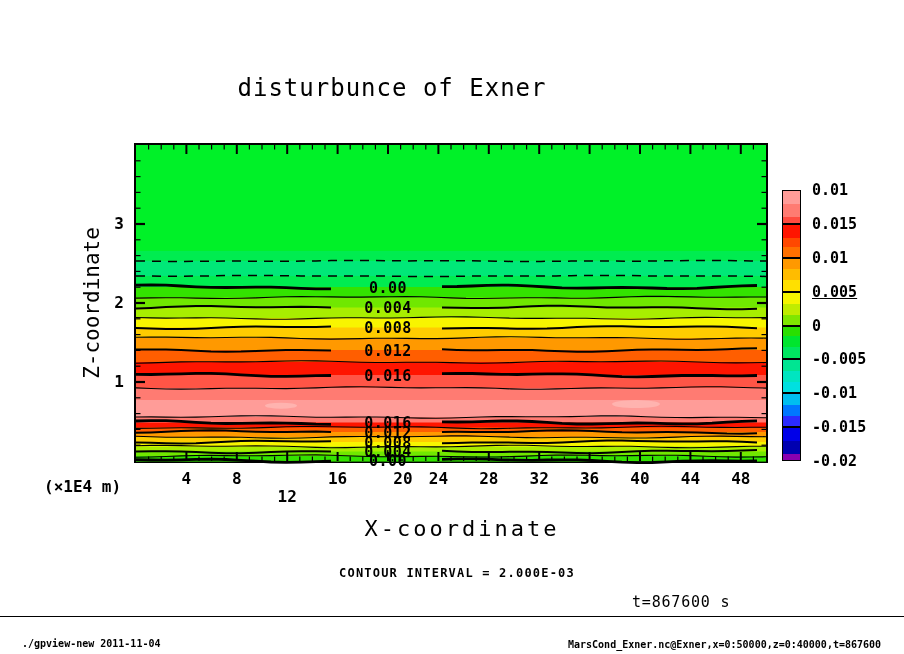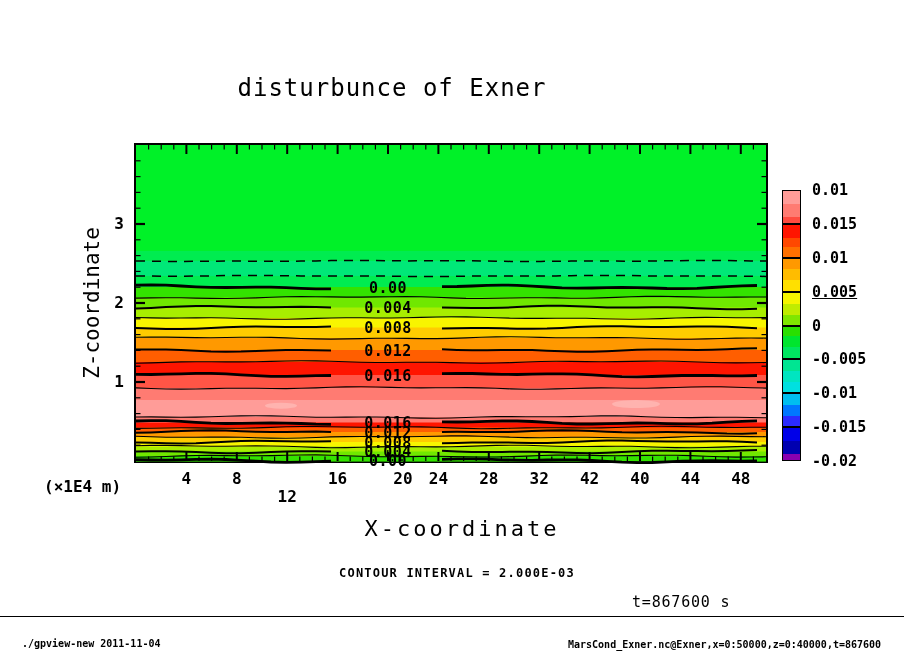--- a/index.html
+++ b/index.html
@@ -247,21 +247,21 @@
 
   <div id="tick-layer">
       <div class="abs xtick" style="left:166.4px;">4</div>
       <div class="abs xtick" style="left:216.8px;">8</div>
       <div class="abs xtick" style="left:267.2px;margin-top:18px;">12</div>
       <div class="abs xtick" style="left:317.6px;">16</div>
       <div class="abs xtick" style="left:383px;">20</div>
       <div class="abs xtick" style="left:418.4px;">24</div>
       <div class="abs xtick" style="left:468.8px;">28</div>
       <div class="abs xtick" style="left:519.2px;">32</div>
-      <div class="abs xtick" style="left:569.5999999999999px;">42</div>
+      <div class="abs xtick" style="left:569.5999999999999px;">36</div>
       <div class="abs xtick" style="left:620px;">40</div>
       <div class="abs xtick" style="left:670.4px;">44</div>
       <div class="abs xtick" style="left:720.8px;">48</div>
       <div class="abs ztick" style="top:372px;">1</div>
       <div class="abs ztick" style="top:293px;">2</div>
       <div class="abs ztick" style="top:214px;">3</div>
     </div>
 
   <div class="abs xlabel">X-coordinate</div>
 

